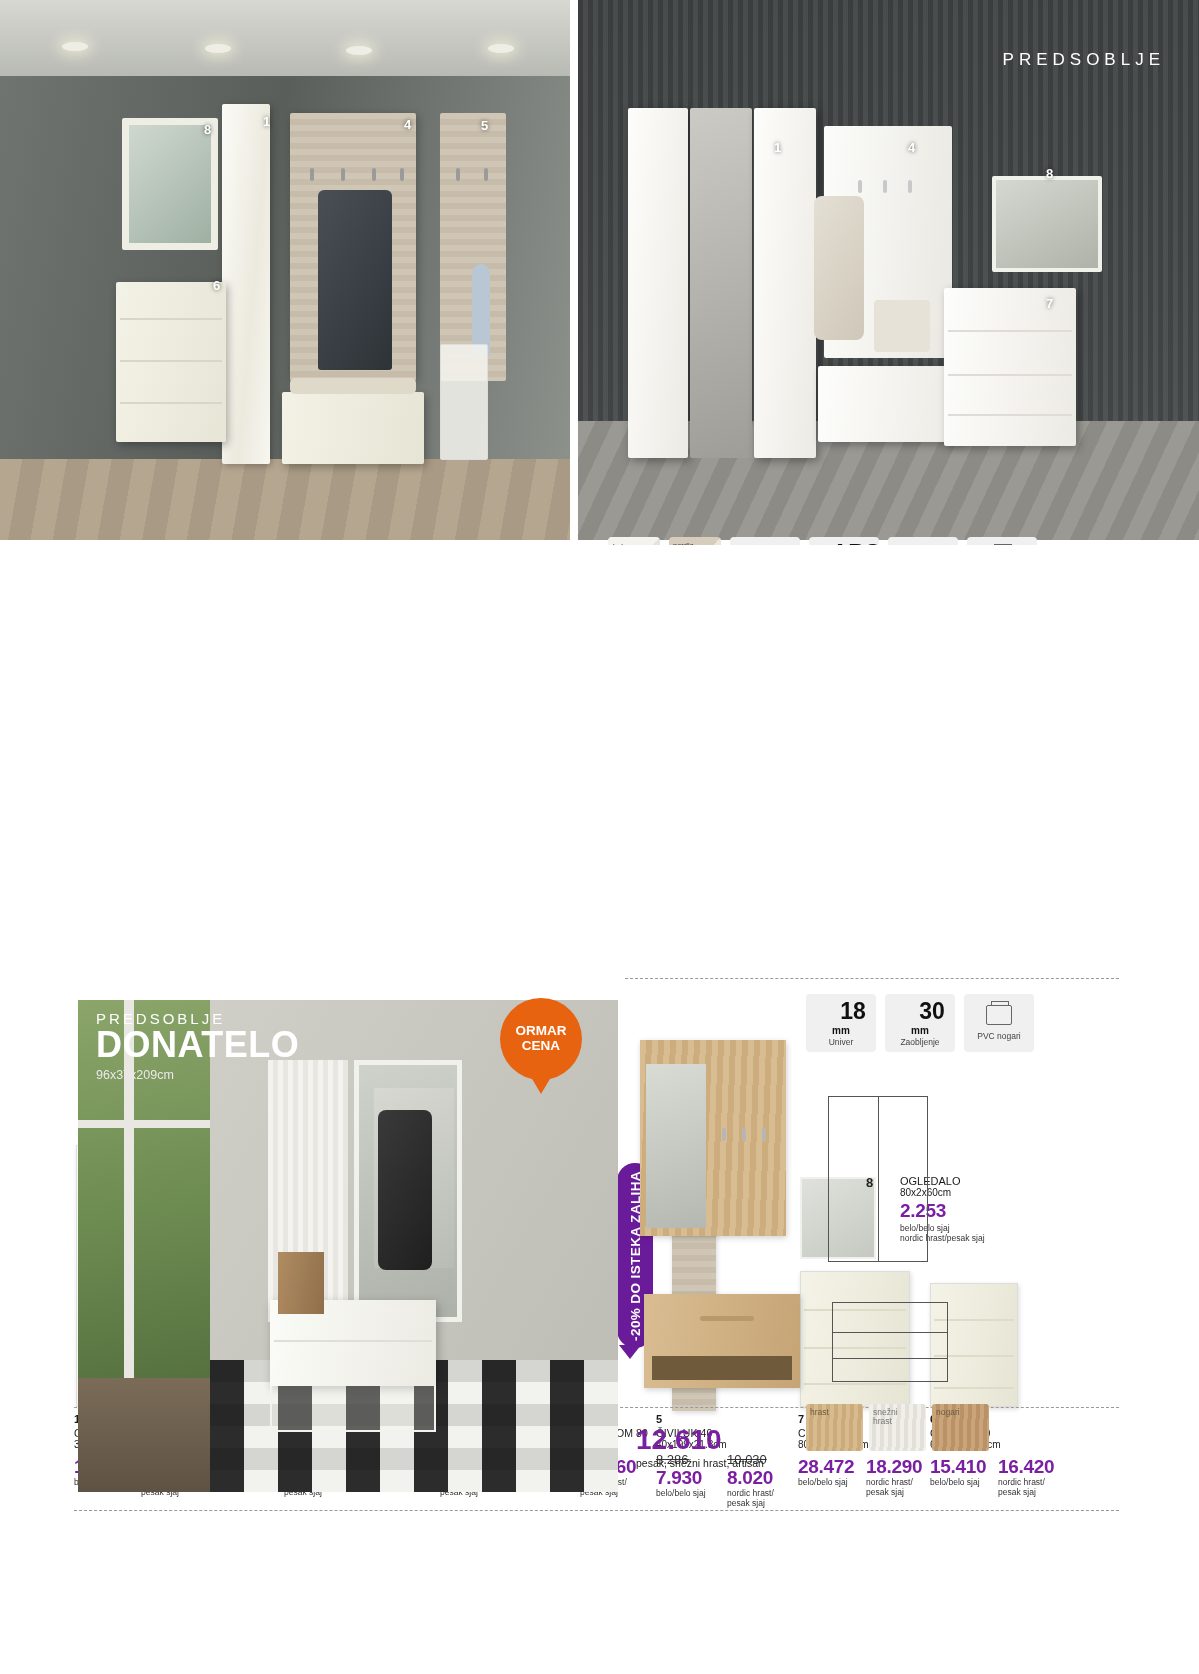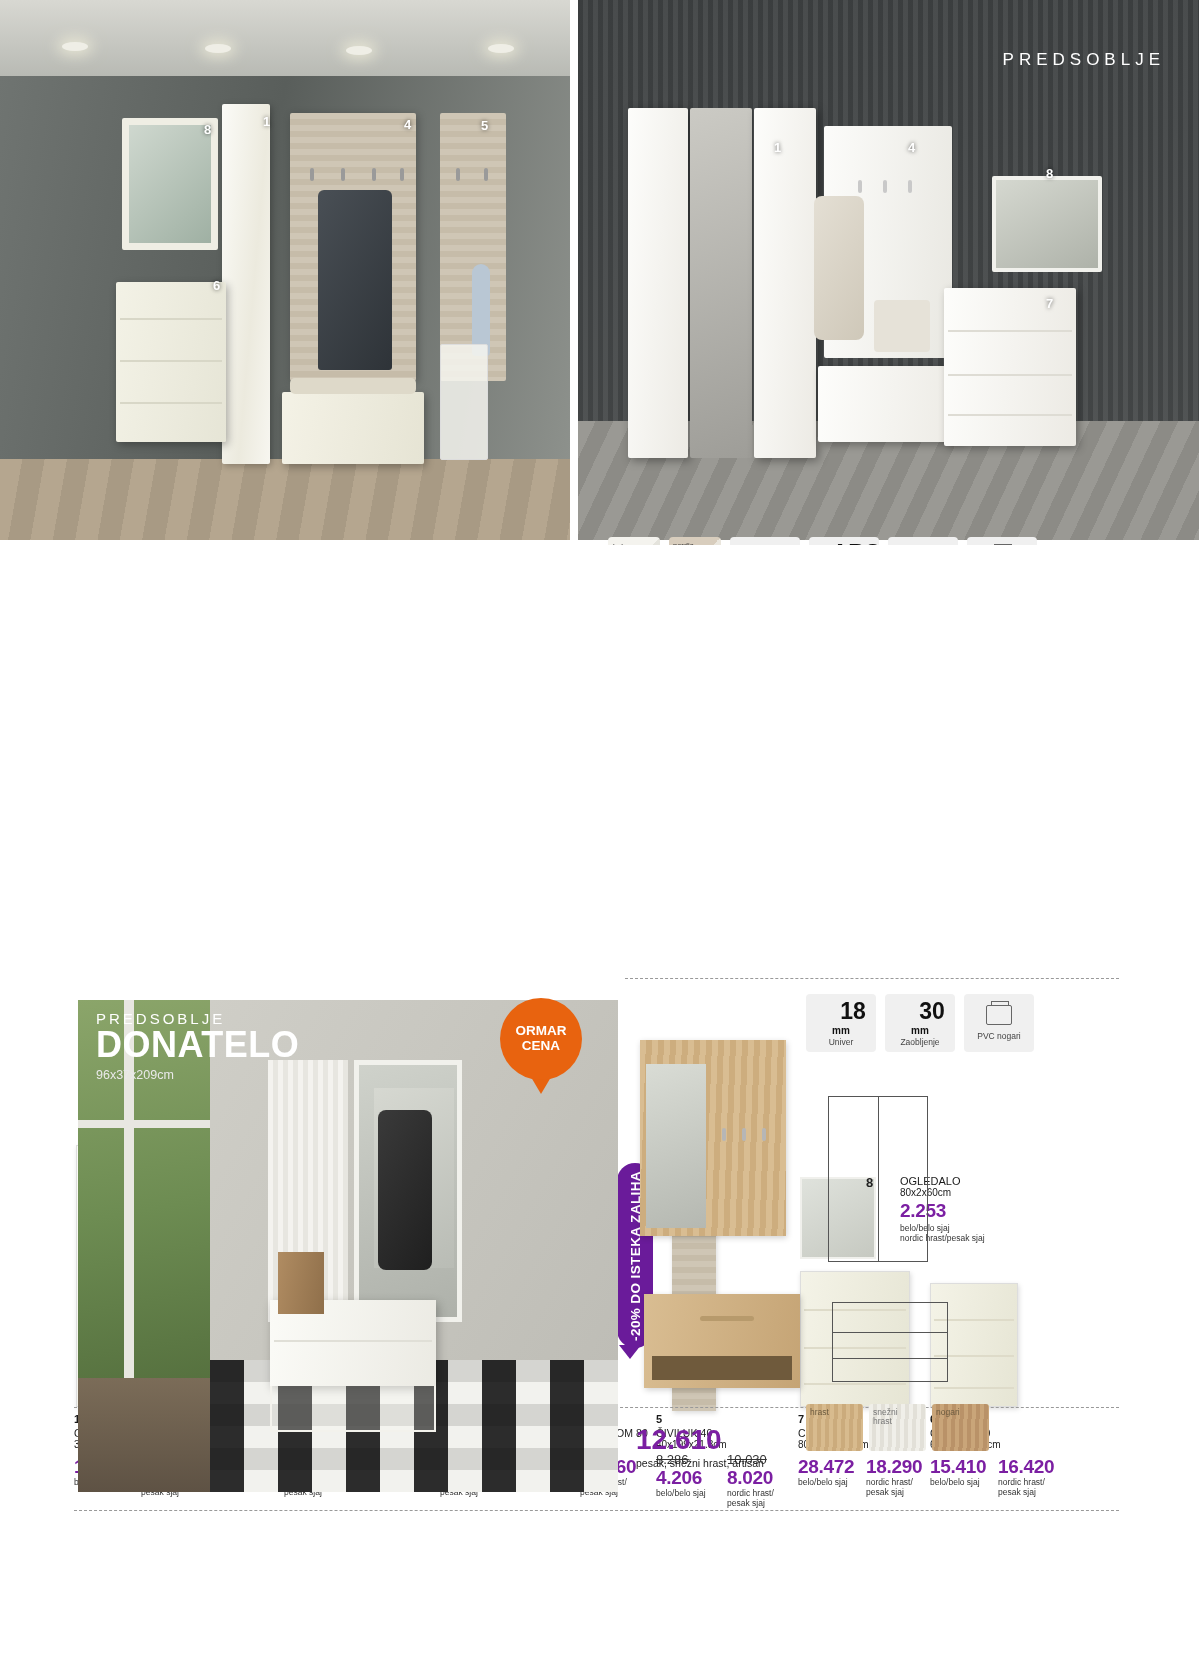--- a/index.html
+++ b/index.html
@@ -389,21 +389,21 @@
       </div>
     </div>
 
     <div class="pitem" style="left:656px;top:868px;width:140px;">
       <div class="idx">5</div>
       <div class="nm">ČIVILUK 40</div>
       <div class="dim">40x199x21.8cm</div>
       <div style="display:flex;gap:10px;margin-top:2px;">
         <div style="width:62px;">
           <div class="struck">8.286</div>
-          <div class="price">4.206</div>
+          <div class="price">7.930</div>
           <div class="pfoot" style="white-space:pre-line;">belo/belo sjaj</div>
         </div>
         <div style="width:70px;">
           <div class="struck">10.030</div>
           <div class="price">8.020</div>
           <div class="pfoot" style="white-space:pre-line;">nordic hrast/
 pesak sjaj</div>
         </div>
       </div>
     </div>

